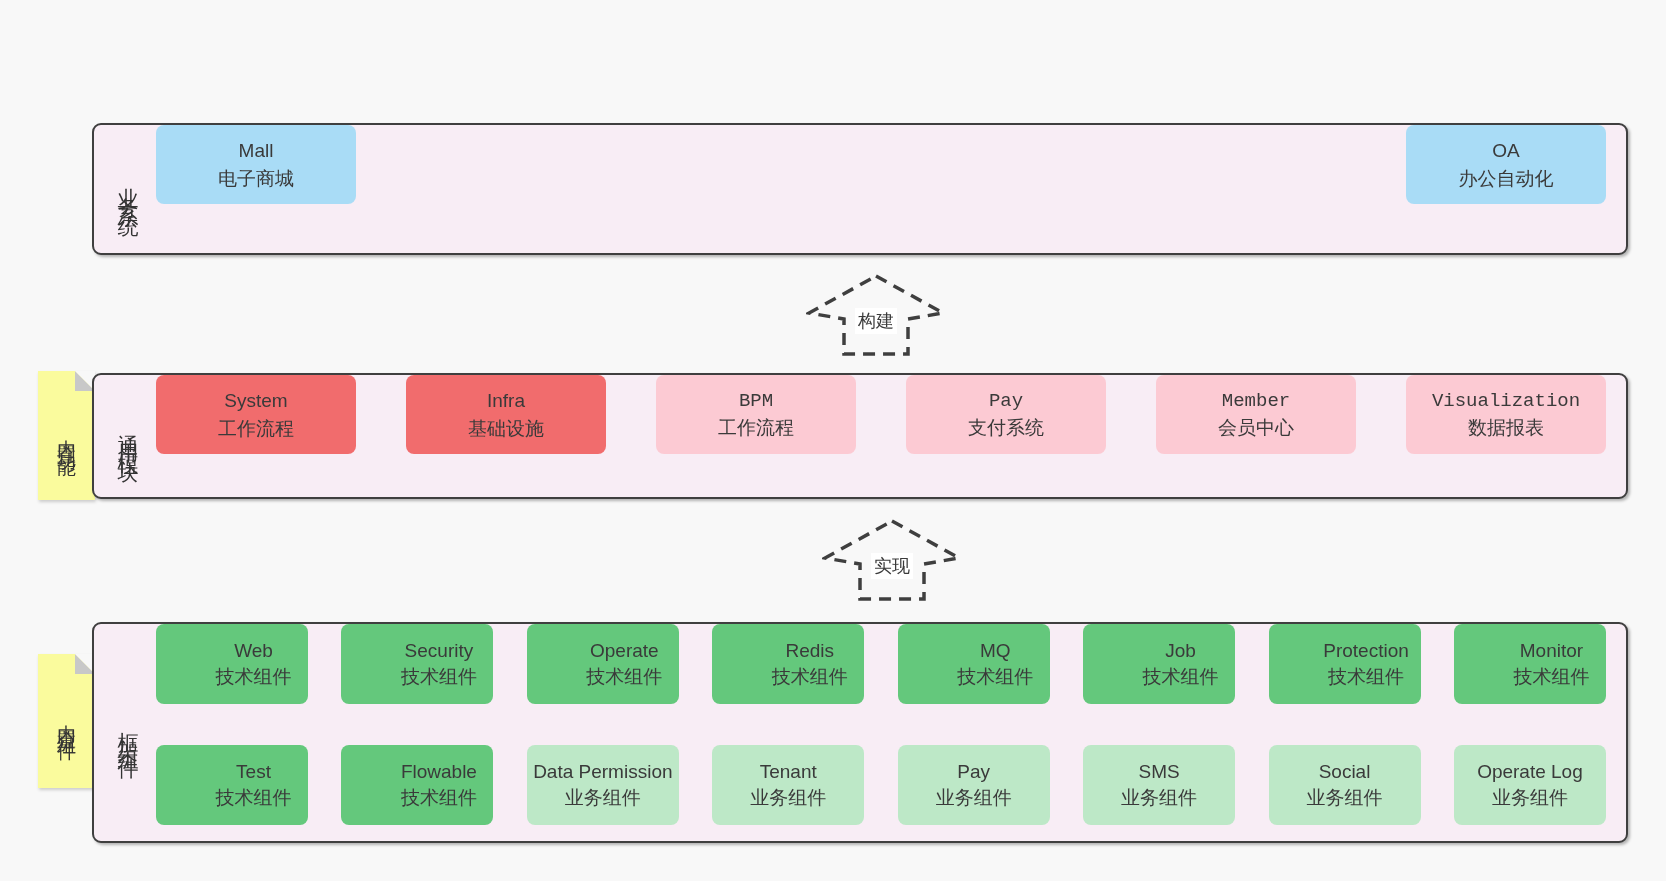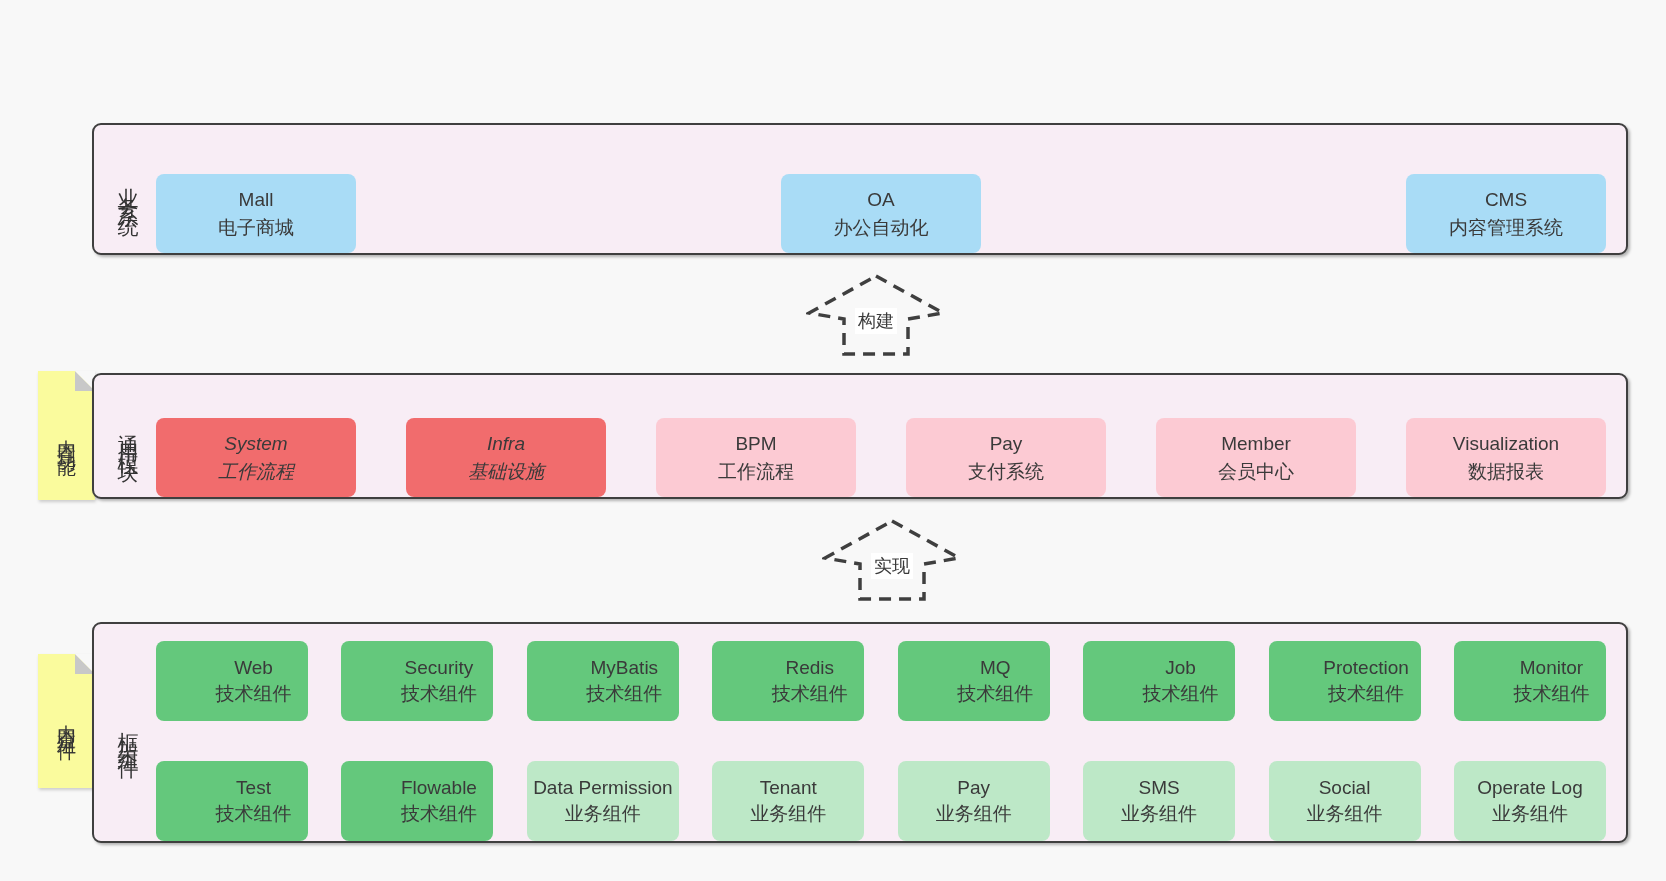--- a/index.html
+++ b/index.html
@@ -24,34 +24,34 @@
   .layer-2{top:373px;height:126px;}
   .layer-3{top:622px;height:221px;}
 
   .vlabel{
     align-self:center;
     writing-mode:vertical-rl;text-orientation:upright;
     font-size:21px;letter-spacing:9px;color:#333;
     margin:0 0 0 14px;width:40px;text-align:center;line-height:40px;
   }
 
-  .boxes{flex:1;display:flex;align-items:flex-end;justify-content:space-between;padding:0 20px 0 8px;}
+  .boxes{flex:1;display:flex;align-items:flex-start;justify-content:space-between;padding:0 20px 0 8px;}
   .boxes-col{flex:1;display:flex;flex-direction:column;justify-content:center;gap:24px;}
 
   .box{
     box-sizing:border-box;border-radius:8px;
     display:flex;flex-direction:column;align-items:center;justify-content:center;
     text-align:center;font-size:19px;line-height:28px;color:#3a3a3a;
     padding:2px 4px;
   }
   .row6 .box{width:200px;height:79px;}
   .row8 .box{width:152px;height:80px;line-height:26px;}
   .c-blue{background:var(--blue);}
-  .c-red{background:var(--red);font-style:italic;}
-  .c-pink{background:var(--pink);}
+  .c-red{background:var(--red);}
+  .c-pink{background:var(--pink);font-family:Liberation Mono, monospace;}
   .c-green{background:var(--green);padding-left:47px;}
   .c-light_green{background:var(--light_green);}
 
   
   .note{
     position:absolute;left:38px;width:57px;box-sizing:border-box;
     background:var(--yellow);
     box-shadow:1px 2px 3px rgba(0,0,0,.18);
     display:flex;align-items:center;justify-content:center;
     z-index:1;
@@ -96,24 +96,20 @@
     <div class="vlabel">业务系统</div>
     <div class="boxes row6">
       <div class="box c-blue">
         <span>Mall</span>
         <span>电子商城</span>
       </div>
       <div class="box c-blue">
         <span>OA</span>
         <span>办公自动化</span>
       </div>
-      <div class="box c-blue">
-        <span>CMS</span>
-        <span>内容管理系统</span>
-      </div>
     </div>
   </section>
 
   <div class="arrow arrow-1">
     <svg viewBox="0 0 140 84">
       <polygon points="70,3 137,40 102,46 102,81 38,81 38,46 3,40"></polygon>
     </svg>
     <span class="arrow-label">构建</span>
   </div>
 
@@ -166,21 +162,21 @@
       <div class="boxes row8">
         <div class="box c-green">
           <span>Web</span>
           <span>技术组件</span>
         </div>
         <div class="box c-green">
           <span>Security</span>
           <span>技术组件</span>
         </div>
         <div class="box c-green">
-          <span>MyBatis</span>
+          <span>Operate</span>
           <span>技术组件</span>
         </div>
         <div class="box c-green">
           <span>Redis</span>
           <span>技术组件</span>
         </div>
         <div class="box c-green">
           <span>MQ</span>
           <span>技术组件</span>
         </div>

